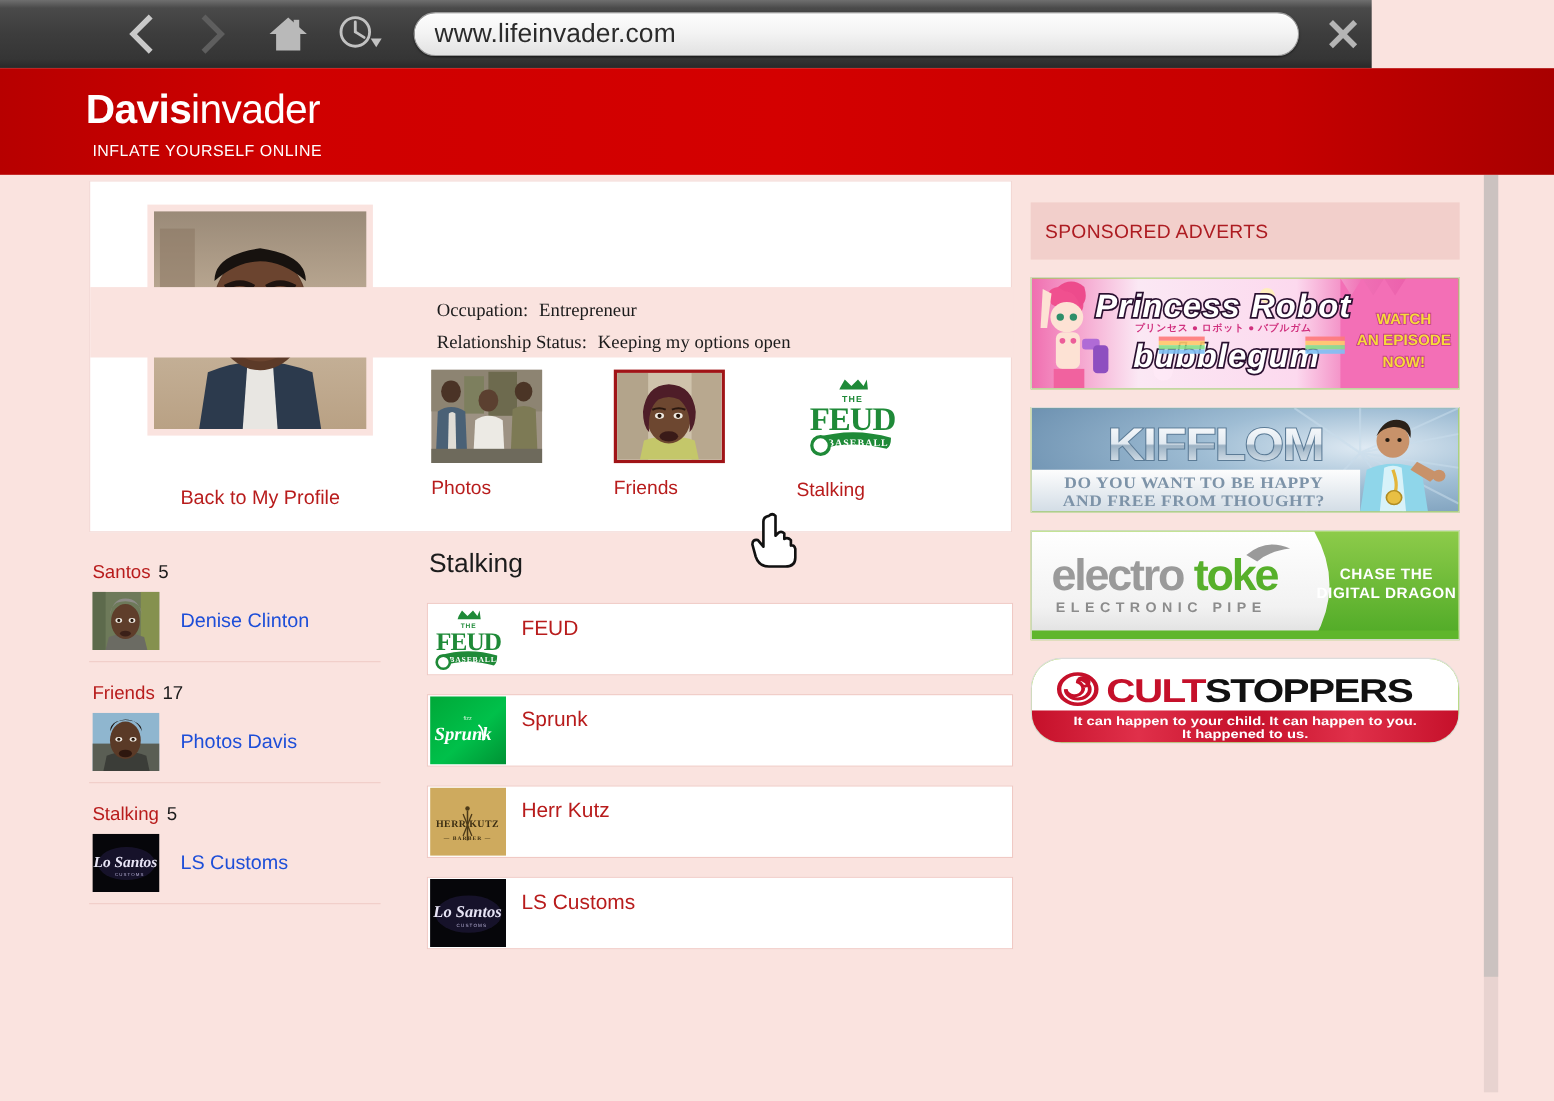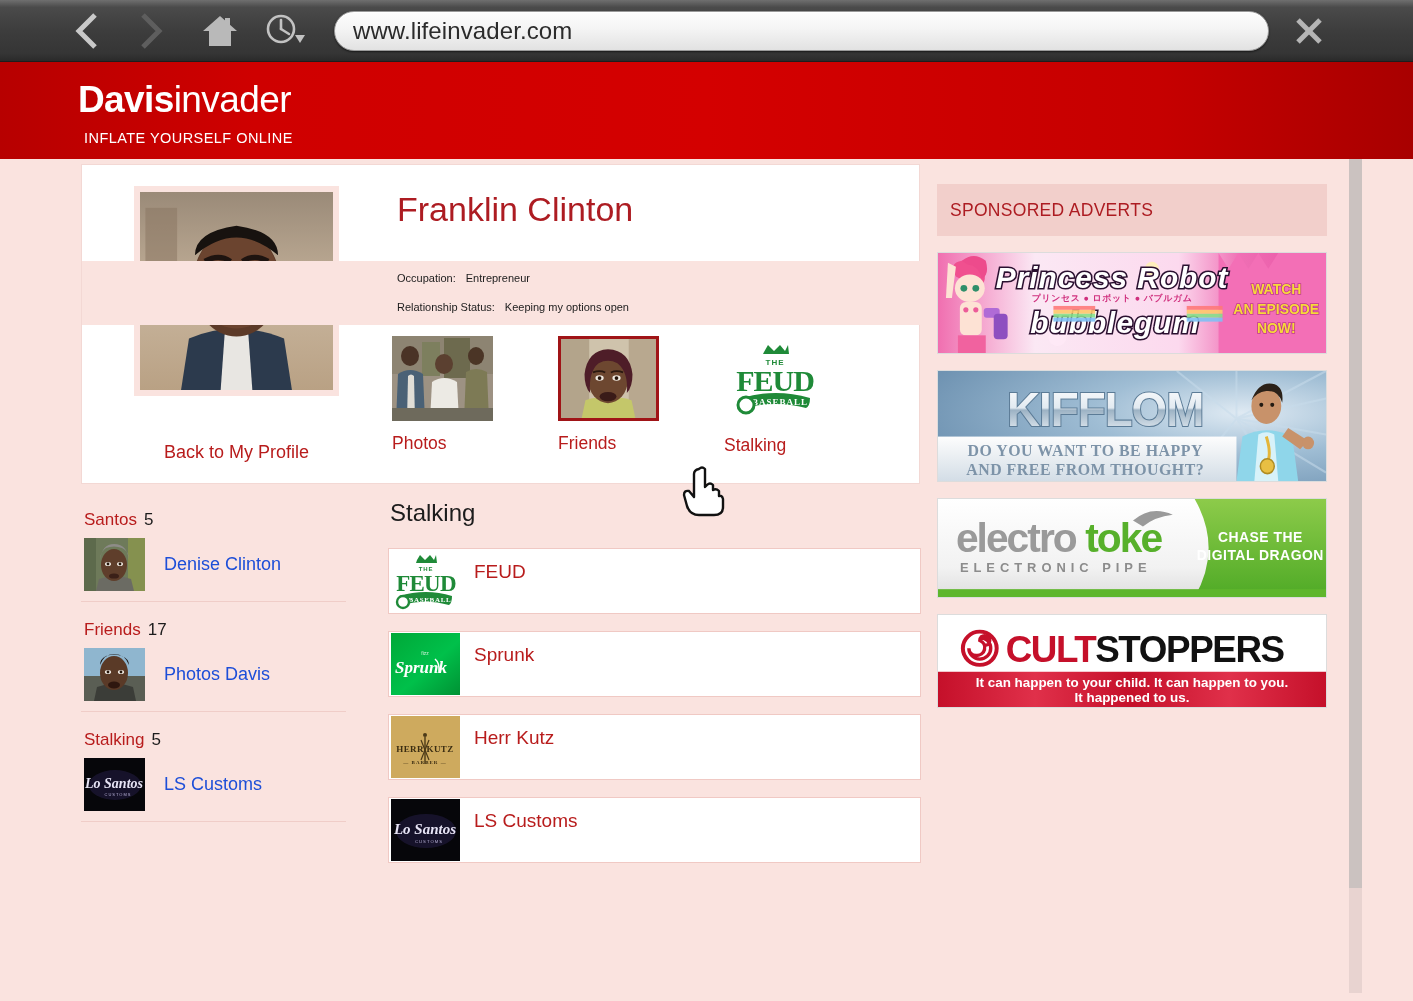--- a/index.html
+++ b/index.html
@@ -6,24 +6,24 @@
   html, body {
     width: 1413px; height: 1001px;
     font-family: "Liberation Sans", sans-serif;
     background: #fae3df;
     overflow: hidden;
   }
 
   
   .browser-bar {
     position: absolute; top: 0; left: 0;
-    width: 1413px; height: 62px;
+    width: 1247px; height: 62px;
     background: linear-gradient(to bottom, #6f6f6f 0%, #4a4a4a 12%, #3d3d3d 50%, #353535 88%, #2a2a2a 100%);
     border-bottom: 1px solid #1d1d1d;
-    display: flex; align-items: center;
+    display: flex; align-items: center; padding-left: 42px;
   }
   .nav-btn {
     width: 52px; height: 52px;
     display: flex; align-items: center; justify-content: center;
     cursor: pointer; flex: 0 0 auto;
   }
   .nav-btn svg { display: block; }
   #back-btn { margin-left: 62px; }
   #fwd-btn  { margin-left: 10px; }
   #home-btn { margin-left: 18px; }
@@ -108,21 +108,21 @@
     font-size: 34px; color: #ad1c22; white-space: nowrap;
   }
 
   .info-band {
     position: absolute; left: 0; top: 96px;
     width: 839px; height: 64px;
     background: #fae3df;
   }
   .info-row {
     position: absolute; left: 315px;
-    font-size: 11px; color: #1c1c1c; white-space: nowrap;
+    font-size: 17px; color: #1c1c1c; white-space: nowrap; font-family: Liberation Serif, serif;
   }
   .info-row .lbl { }
   .info-row .val { margin-left: 10px; }
   #info-occupation { top: 11px; }
   #info-relationship { top: 40px; }
 
   
   .nav-tiles {
     position: absolute; left: 310px; top: 171px;
     width: 520px; height: 125px;
@@ -211,23 +211,23 @@
     padding-left: 13px;
     font-size: 17.5px; color: #ad1c22; letter-spacing: .3px;
   }
   .ad-slot {
     width: 390px; margin-top: 16px;
     border: 1px solid #dcdcdc;
     background: #84cc16; overflow: hidden;
     cursor: pointer; display: block;
   }
   #ad-princess { height: 102px; }
-  #ad-kifflom  { height: 112px; }
+  #ad-kifflom  { height: 96px; }
   #ad-electro  { height: 100px; }
-  #ad-cult     { height: 94px; }
+  #ad-cult     { height: 78px; border-radius: 28px; }
   .ad-slot svg { display: block; width: 100%; height: 100%; }
 </style>
 </head>
 <body>
 
 <div class="browser-bar">
 
   <div class="nav-btn" id="back-btn">
     <span>
       <svg width="30" height="40" viewBox="0 0 30 40">
@@ -316,21 +316,20 @@
         <path d="M34 35 Q41 31 47 35" stroke="#1e1410" stroke-width="2.6" fill="none"></path>
         <path d="M53 35 Q59 31 66 35" stroke="#1e1410" stroke-width="2.6" fill="none"></path>
         <path d="M46 47 Q50 57 54 47" stroke="#4c2d1d" stroke-width="1.8" fill="none"></path>
         <path d="M42 62 Q50 67 58 62 Q50 65 42 62 Z" fill="#3b2116"></path>
         <path d="M43 61 Q50 59 57 61 Q50 64 43 61 Z" fill="#53301f"></path>
       </svg>
     </div>
 
     <div class="back-link">Back to My Profile</div>
 
-    <div class="profile-name">Franklin Clinton</div>
 
     <div class="info-band">
       <div class="info-row" id="info-occupation">
         <span class="lbl">Occupation:</span><span class="val">Entrepreneur</span>
       </div>
       <div class="info-row" id="info-relationship">
         <span class="lbl">Relationship Status:</span><span class="val">Keeping my options open</span>
       </div>
     </div>
 

